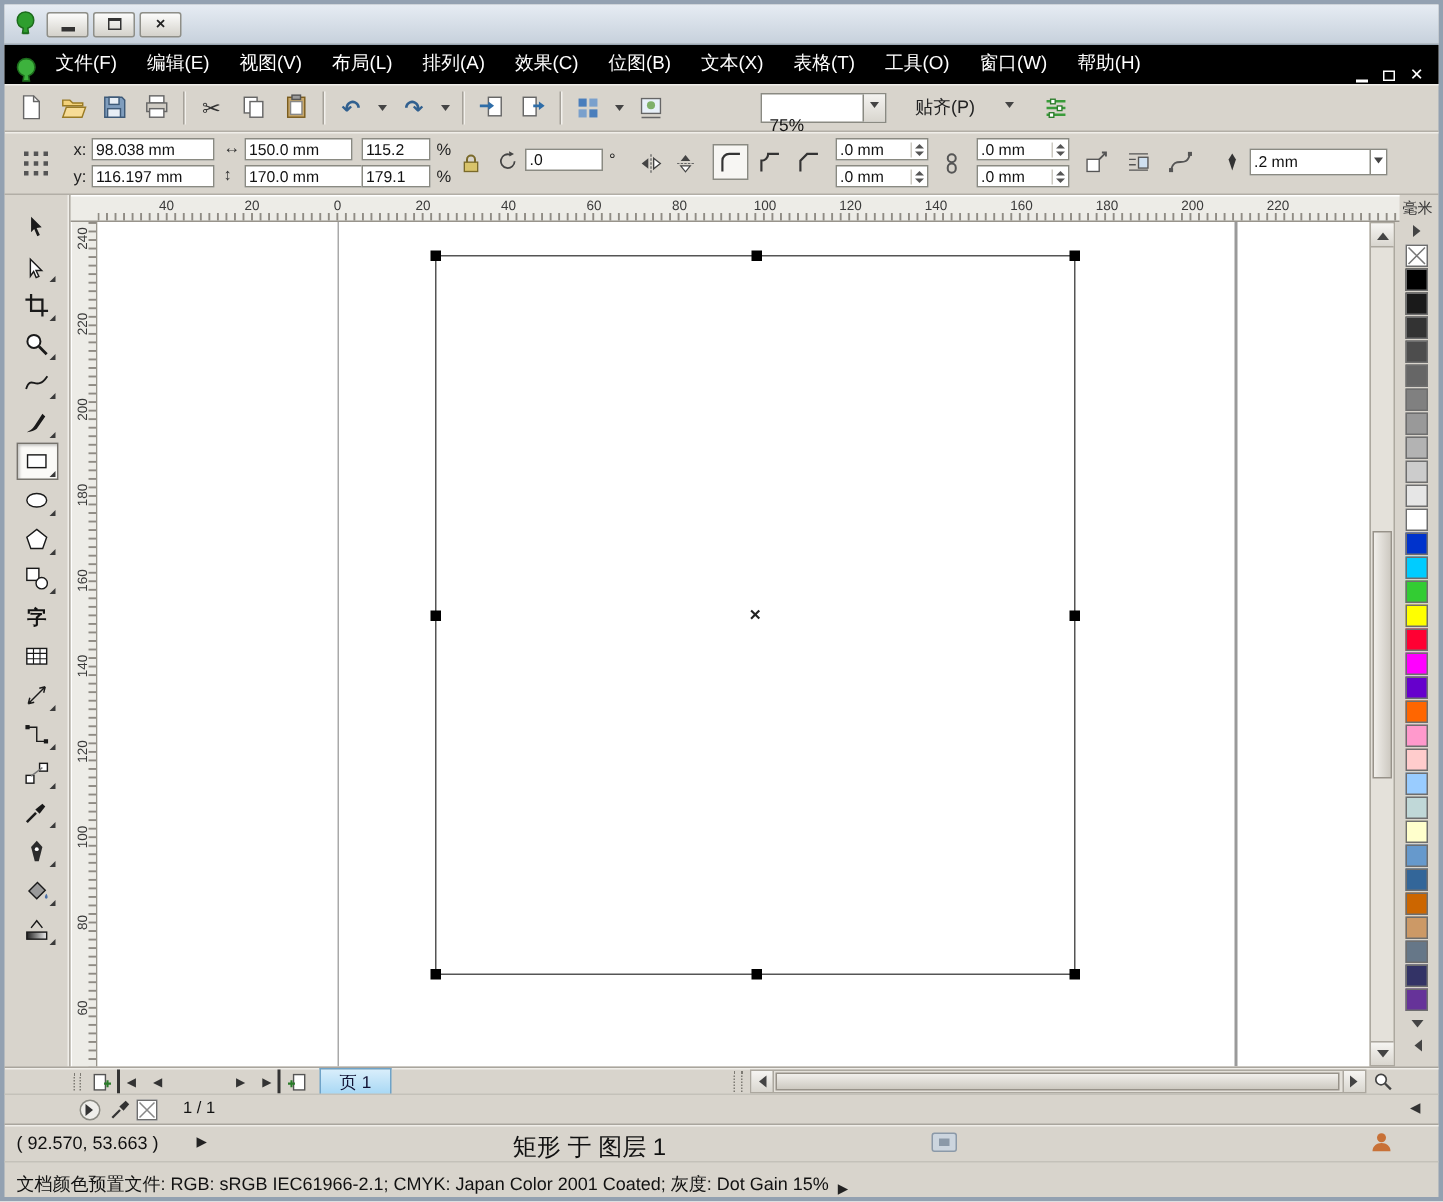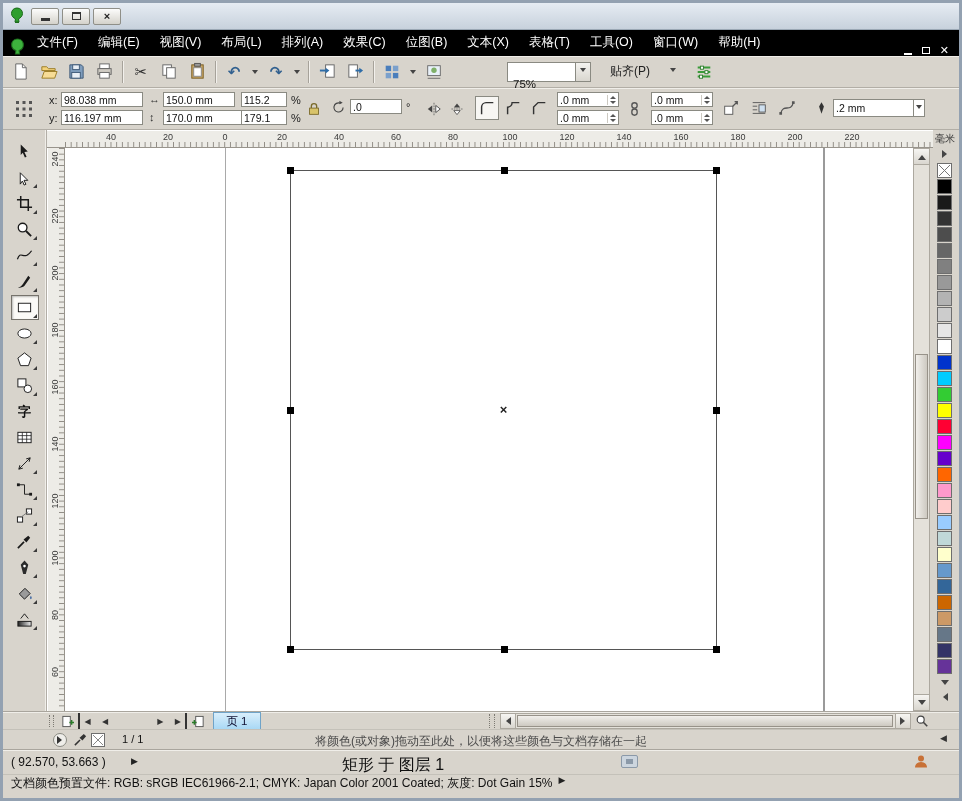--- a/index.html
+++ b/index.html
@@ -165,21 +165,21 @@
   .statusbar { position:absolute; left:0; right:0; top:746px; height:25px;
     border-top:1px solid #a9a59d; box-shadow:inset 0 1px 0 #f0eee9; }
   .sb-coords { position:absolute; left:8px; top:5px; font-size:12px; color:#111; }
   .sb-flyout { position:absolute; left:128px; top:6px; font-size:9px; color:#222; }
   .sb-object { position:absolute; left:300px; top:5px; width:180px; text-align:center; font-size:16px; color:#111; }
   .sb-doc-icon { position:absolute; left:618px; top:5px; width:17px; height:13px; background:#ccd5de;
     border:1px solid #8b99a8; border-radius:2px; display:flex; align-items:center; justify-content:center; }
   .sb-doc-icon span { width:7px; height:5px; background:#8b99a8; }
   .sb-user { position:absolute; right:30px; top:3px; }
   .profilebar { position:absolute; left:0; right:0; top:771px; height:24px;
-    border-top:1px solid #c4c1b9; display:flex; align-items:flex-start; padding:0 8px; gap:6px; }
+    border-top:1px solid #c4c1b9; display:flex; align-items:flex-end; padding:0 8px; gap:6px; }
   .pf-text { font-size:12px; color:#111; white-space:nowrap; }
   .pf-flyout { font-size:9px; color:#222; }
 </style>
 </head>
 <body>
 
 <div class="window">
 
   <div class="titlebar">
     <span class="app-icon">
@@ -812,21 +812,20 @@
       </span>
     <span class="dp-eyedropper"><svg width="15" height="15" viewBox="0 0 16 16">
           <path d="M2 14l5.5-5.5" stroke="#333" stroke-width="1.6"></path>
           <path d="M7 6l3 3 4-4.5L11.5 2z" fill="#333"></path>
         </svg></span>
     <span class="dp-none">
         <svg width="12" height="12" viewBox="0 0 12 12">
           <path d="M1 1l10 10M11 1L1 11" stroke="#888"></path>
         </svg>
       </span>
-    <span class="dp-hint">将颜色(或对象)拖动至此处，以便将这些颜色与文档存储在一起</span>
     <span class="dp-collapse">◀</span>
   </div>
 
   <div class="statusbar">
     <span class="sb-coords">( 92.570, 53.663 )</span>
     <span class="sb-flyout">▶</span>
     <span class="sb-object">矩形 于 图层 1</span>
     <span class="sb-doc-icon">
         <span></span>
       </span>

